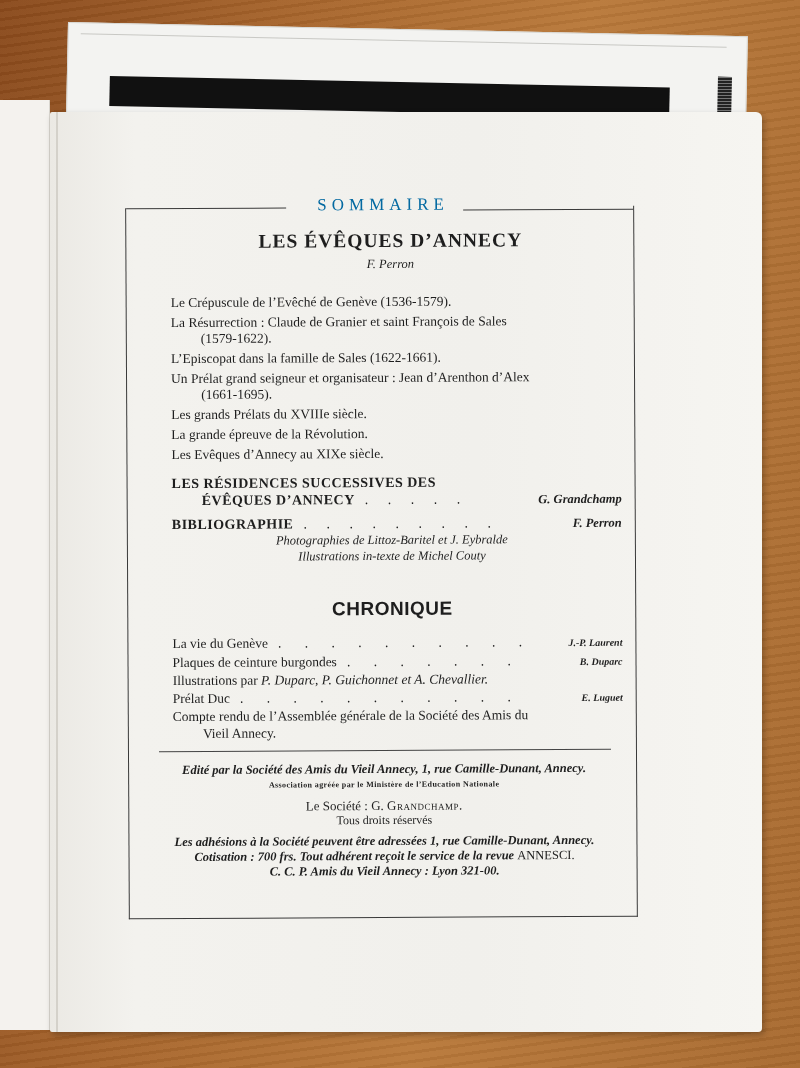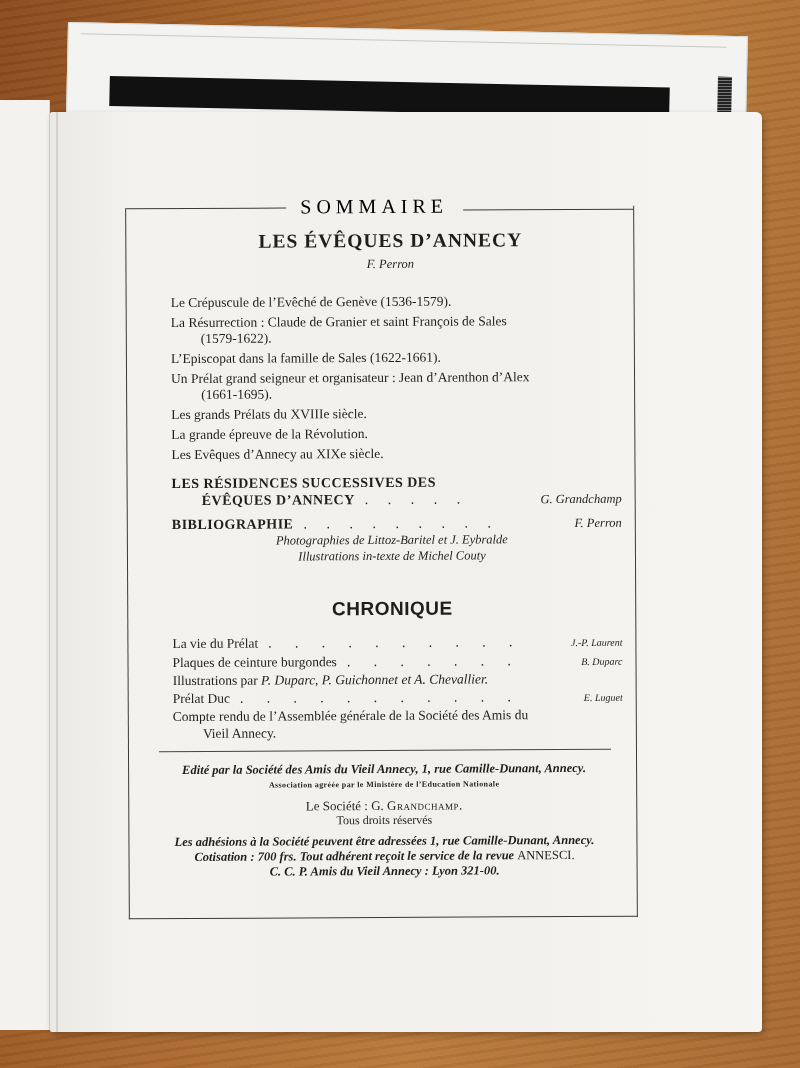--- a/index.html
+++ b/index.html
@@ -61,25 +61,25 @@
   }
   .frame-top-left {
     position: absolute; left: 0; top: 0; width: 160px; height: 0;
     border-top: 1.5px solid #3a3a3a;
   }
   .frame-top-right {
     position: absolute; right: 0; top: 3px; width: 170px; height: 0;
     border-top: 1.5px solid #3a3a3a;
   }
   .sommaire-title {
-    position: absolute; left: 163px; top: -12px; width: 170px;
+    position: absolute; left: 172px; top: -12px; width: 170px;
     text-align: center;
     font-family: "Liberation Serif", serif;
-    font-size: 20px; letter-spacing: 5px;
-    color: #000000;
+    font-size: 17px; letter-spacing: 5px;
+    color: #0369a1;
   }
   .content {
     position: absolute; left: 30px; top: 0; width: 468px;
     font-family: "Liberation Serif", serif;
   }
   .main-heading {
     position: absolute; left: 0; top: 23px; width: 100%;
     text-align: center;
     font-size: 19.5px; font-weight: bold; letter-spacing: 1px;
   }
@@ -95,21 +95,21 @@
   .toc-item .cont { padding-left: 30px; display: block; }
   .section-row {
     position: absolute; left: 14px; width: 450px;
     font-size: 14px; font-weight: bold; letter-spacing: 0.5px;
     display: flex; align-items: baseline;
   }
   .dots {
     flex: 1; font-weight: normal; letter-spacing: 8px;
     overflow: hidden; white-space: nowrap; padding-left: 10px;
   }
-  .author-right { font-style: italic; font-weight: normal; font-size: 12.5px; letter-spacing: 0; white-space: nowrap; }
+  .author-right { font-style: italic; font-weight: bold; font-size: 12.5px; letter-spacing: 0; white-space: nowrap; }
   .credits {
     position: absolute; left: 0; top: 325px; width: 100%;
     text-align: center; font-style: italic; font-size: 12.5px; line-height: 16px;
   }
   .chronique-heading {
     position: absolute; left: 0; top: 391px; width: 100%;
     text-align: center; font-family: "Liberation Sans", sans-serif;
     font-size: 19px; font-weight: bold; letter-spacing: 0.5px;
   }
   .chron-list {
@@ -207,21 +207,21 @@
 
     <div class="credits">
       <div>Photographies de Littoz-Baritel et J. Eybralde</div>
       <div>Illustrations in-texte de Michel Couty</div>
     </div>
 
     <div class="chronique-heading">CHRONIQUE</div>
 
     <div class="chron-list">
       <div class="chron-row">
-        <span class="label">La vie du Prélat</span>
+        <span class="label">La vie du Genève</span>
         <span class="dots">. . . . . . . . . .</span>
         <span class="author-right">J.-P. Laurent</span>
       </div>
       <div class="chron-row">
         <span class="label">Plaques de ceinture burgondes</span>
         <span class="dots">. . . . . . .</span>
         <span class="author-right">B. Duparc</span>
       </div>
       <div class="chron-plain">
         <span>Illustrations par</span>

